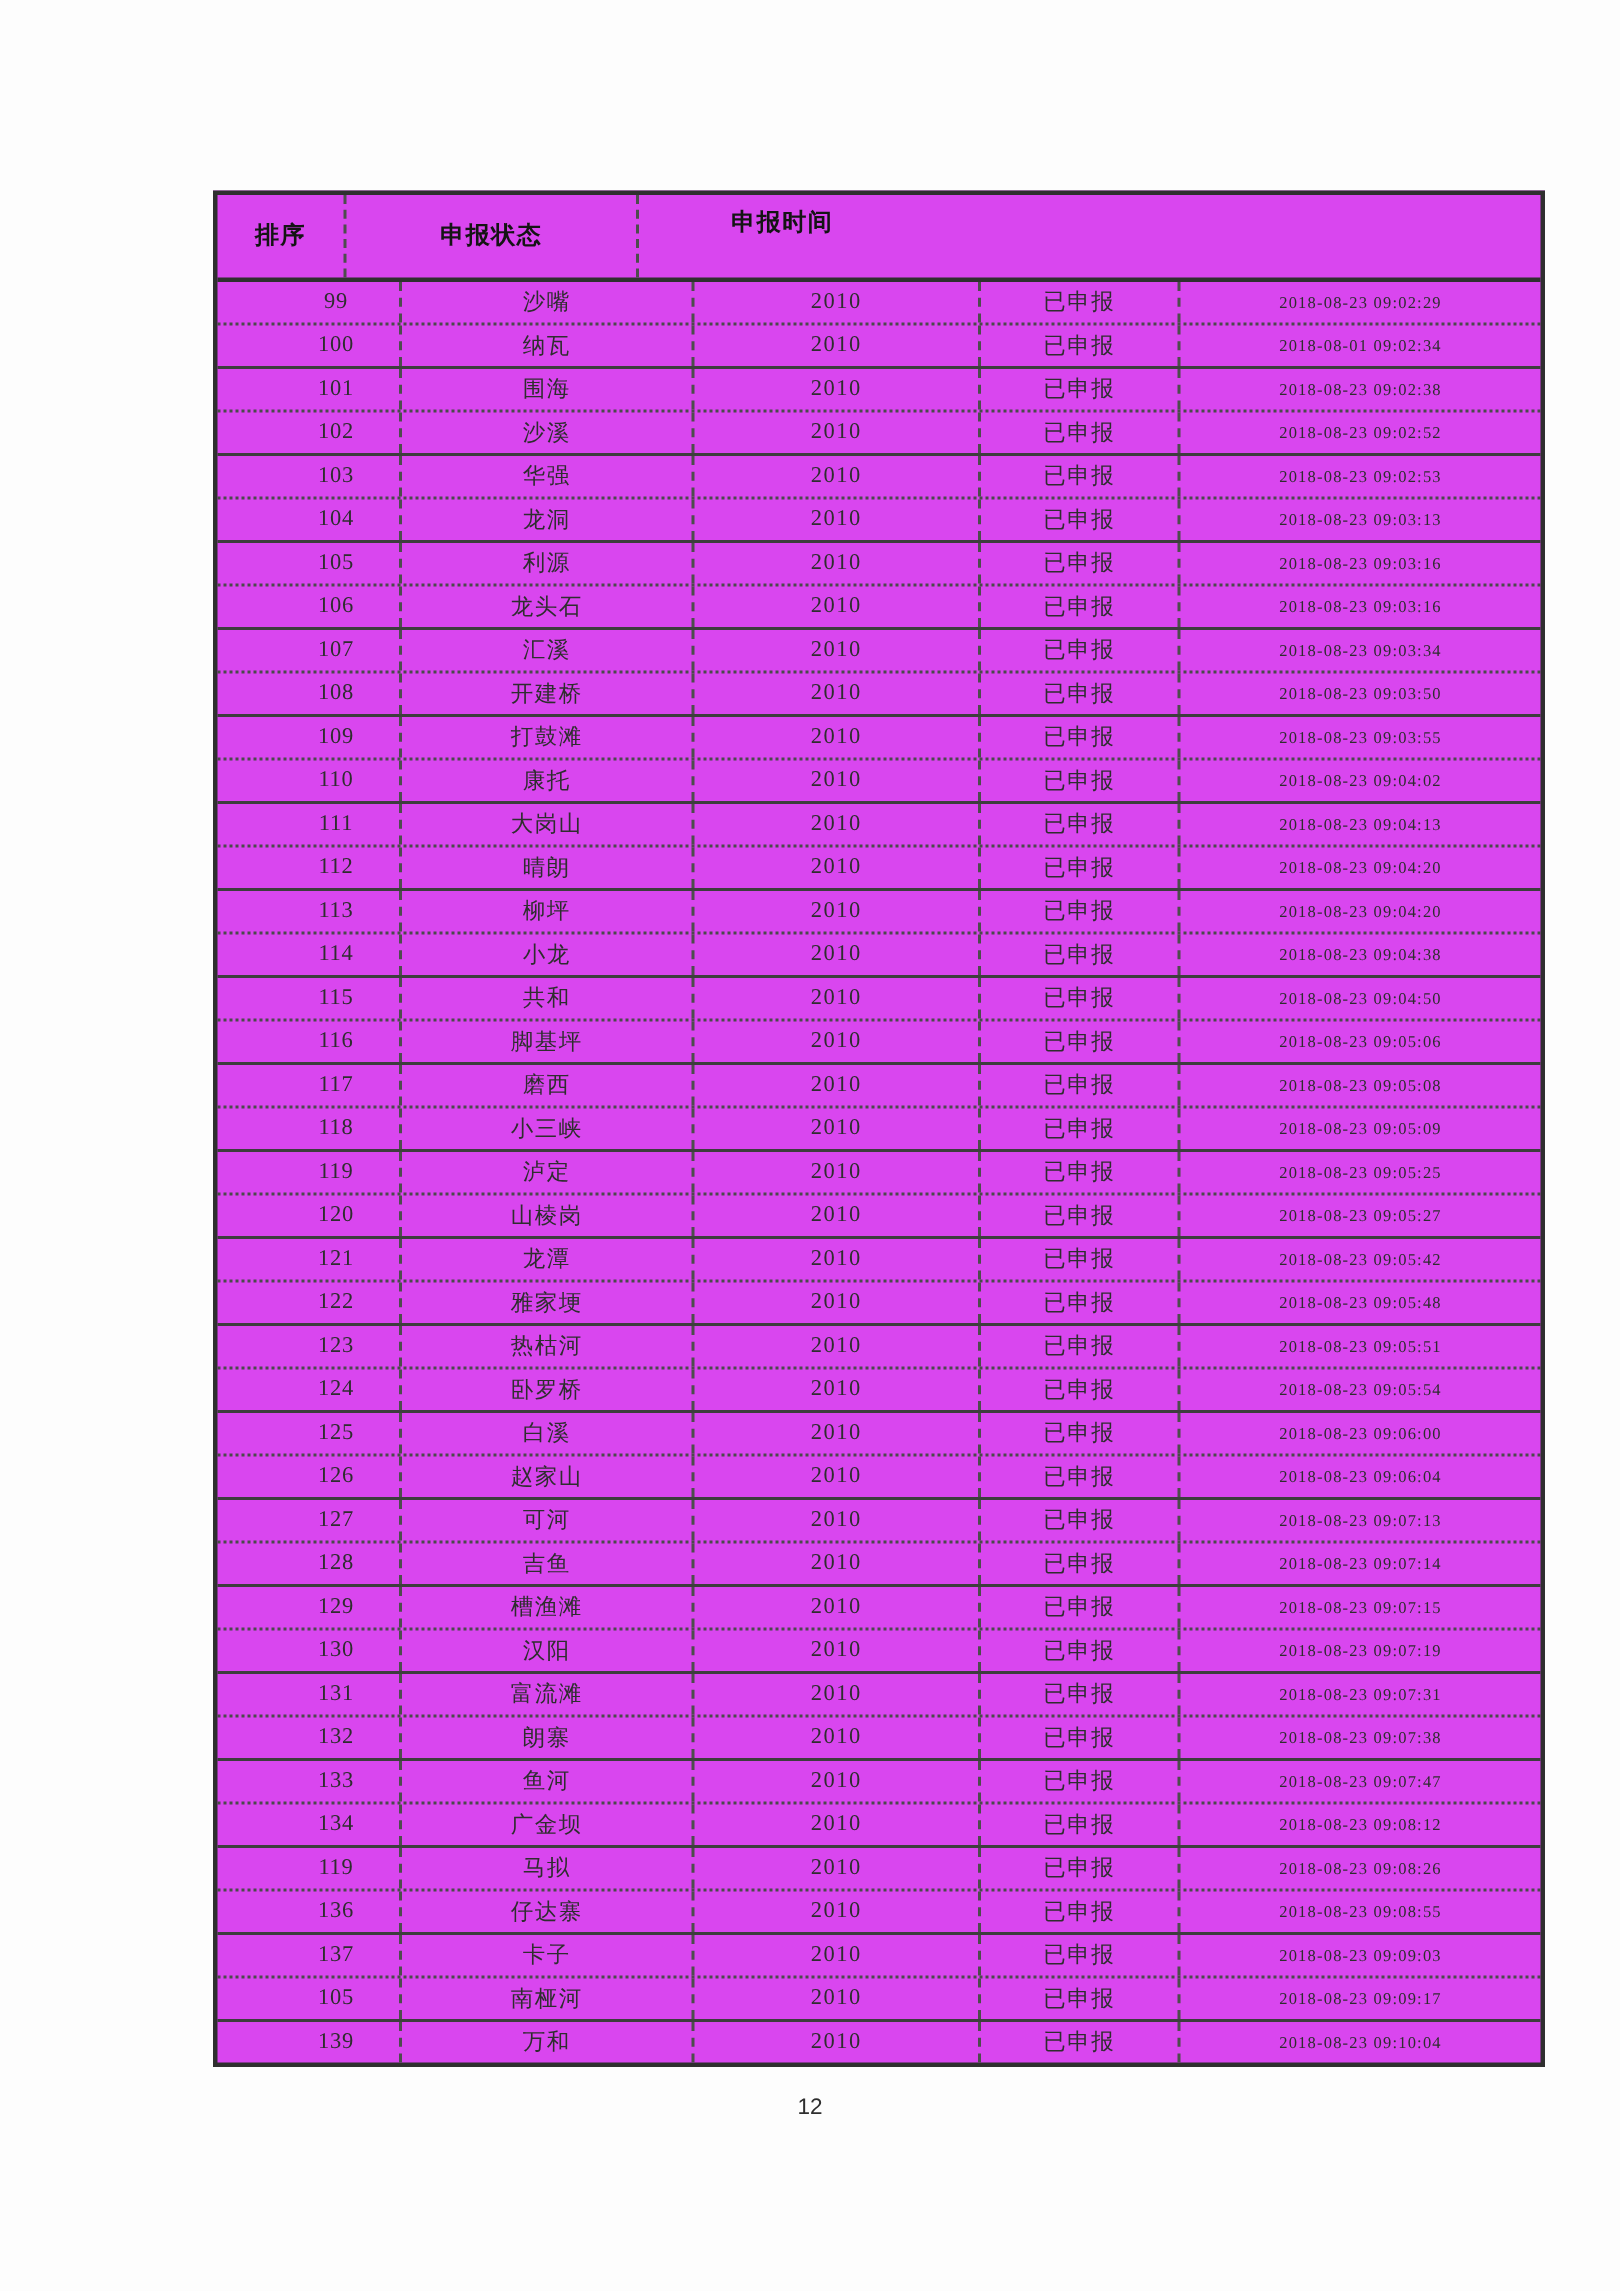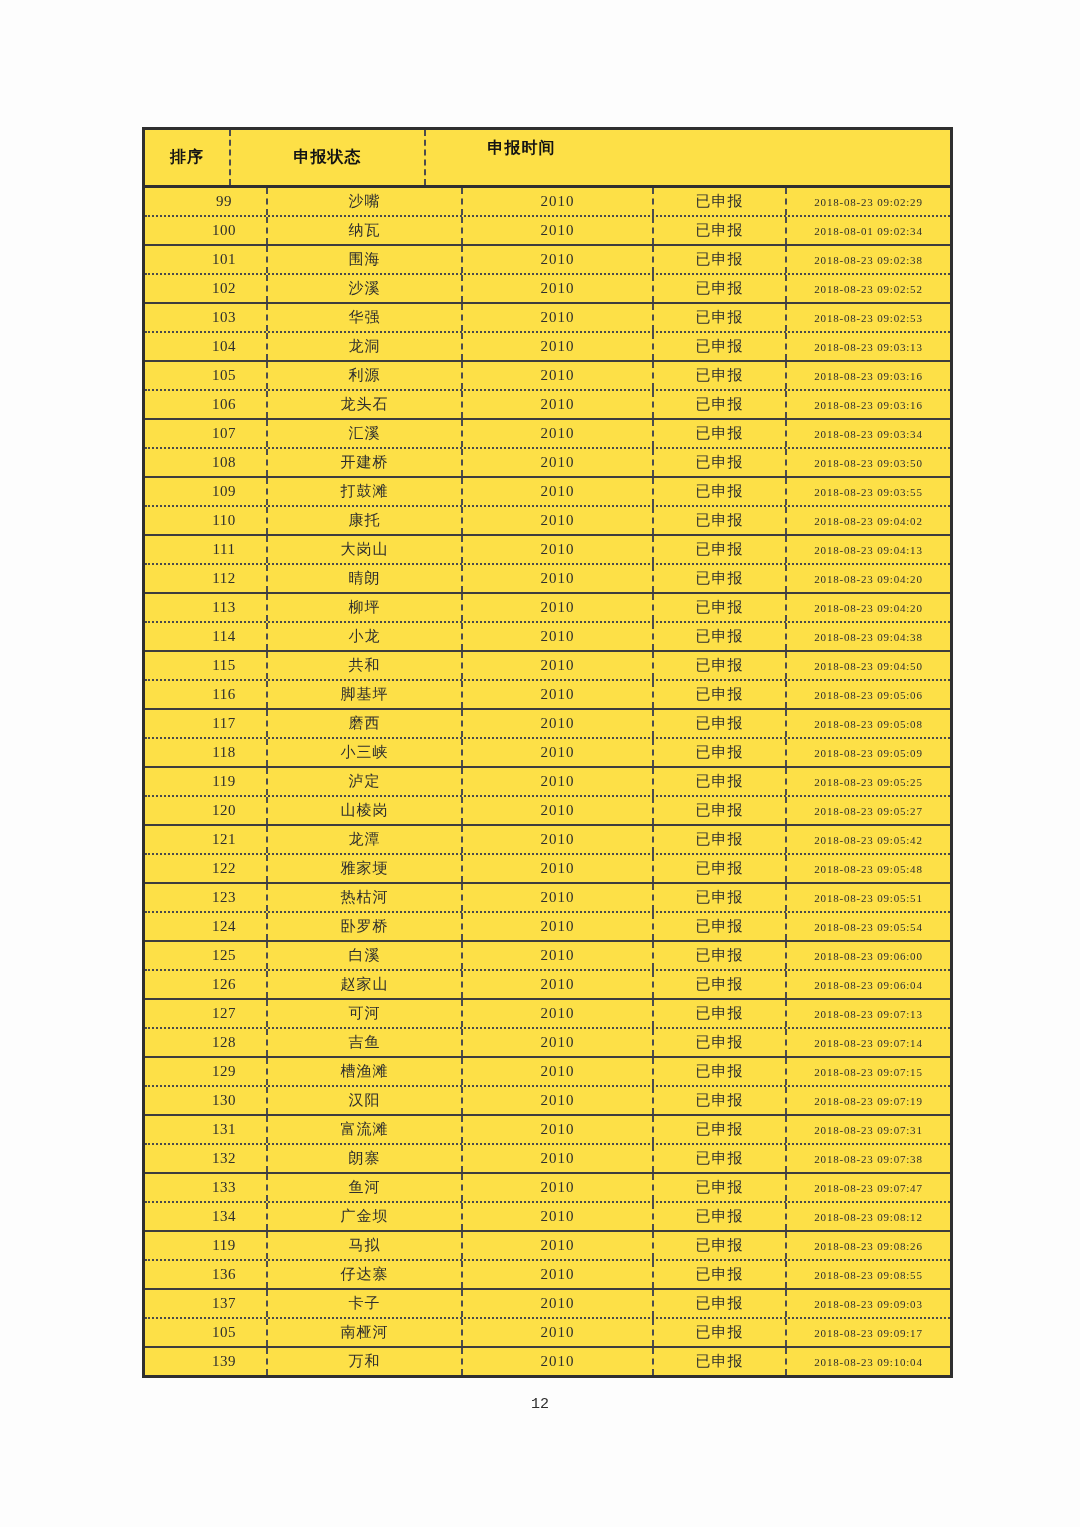--- a/index.html
+++ b/index.html
@@ -9,24 +9,24 @@
     font-family: "Liberation Serif", serif;
     color: #2d2d2d;
     position: relative;
     overflow: hidden;
   }
   .page { position: absolute; inset: 0; background: #fdfdfd; }
 
   .report-table {
     position: absolute;
     left: 142px; top: 127px;
-    width: 811px;
+    width: 888px;
     border: 3px solid #2f2f2f;
     box-sizing: border-box;
-    background: #fde047;
+    background: #d946ef;
   }
   .tr {
     display: grid;
     grid-template-columns: 86px 195px 191px 133px 1fr;
     align-items: stretch;
   }
   .tr.header {
     height: 55px;
     border-bottom: 3px solid #2f2f2f;
   }
@@ -60,21 +60,21 @@
     color: #2e2e2e;
     letter-spacing: 1px;
   }
   .td.c0 { letter-spacing: 0.5px; }
   .td.c4 { letter-spacing: 0.8px; font-size: 11px; }
 
   .page-number {
     position: absolute;
     top: 1396px; left: 0; right: 0;
     text-align: center;
-    font-family: Liberation Mono, monospace;
+    font-family: Liberation Sans, sans-serif;
     font-size: 15px;
     color: #2e2e2e;
   }
 </style>
 </head>
 <body>
 
 <div class="page">
 
   <div class="report-table">

